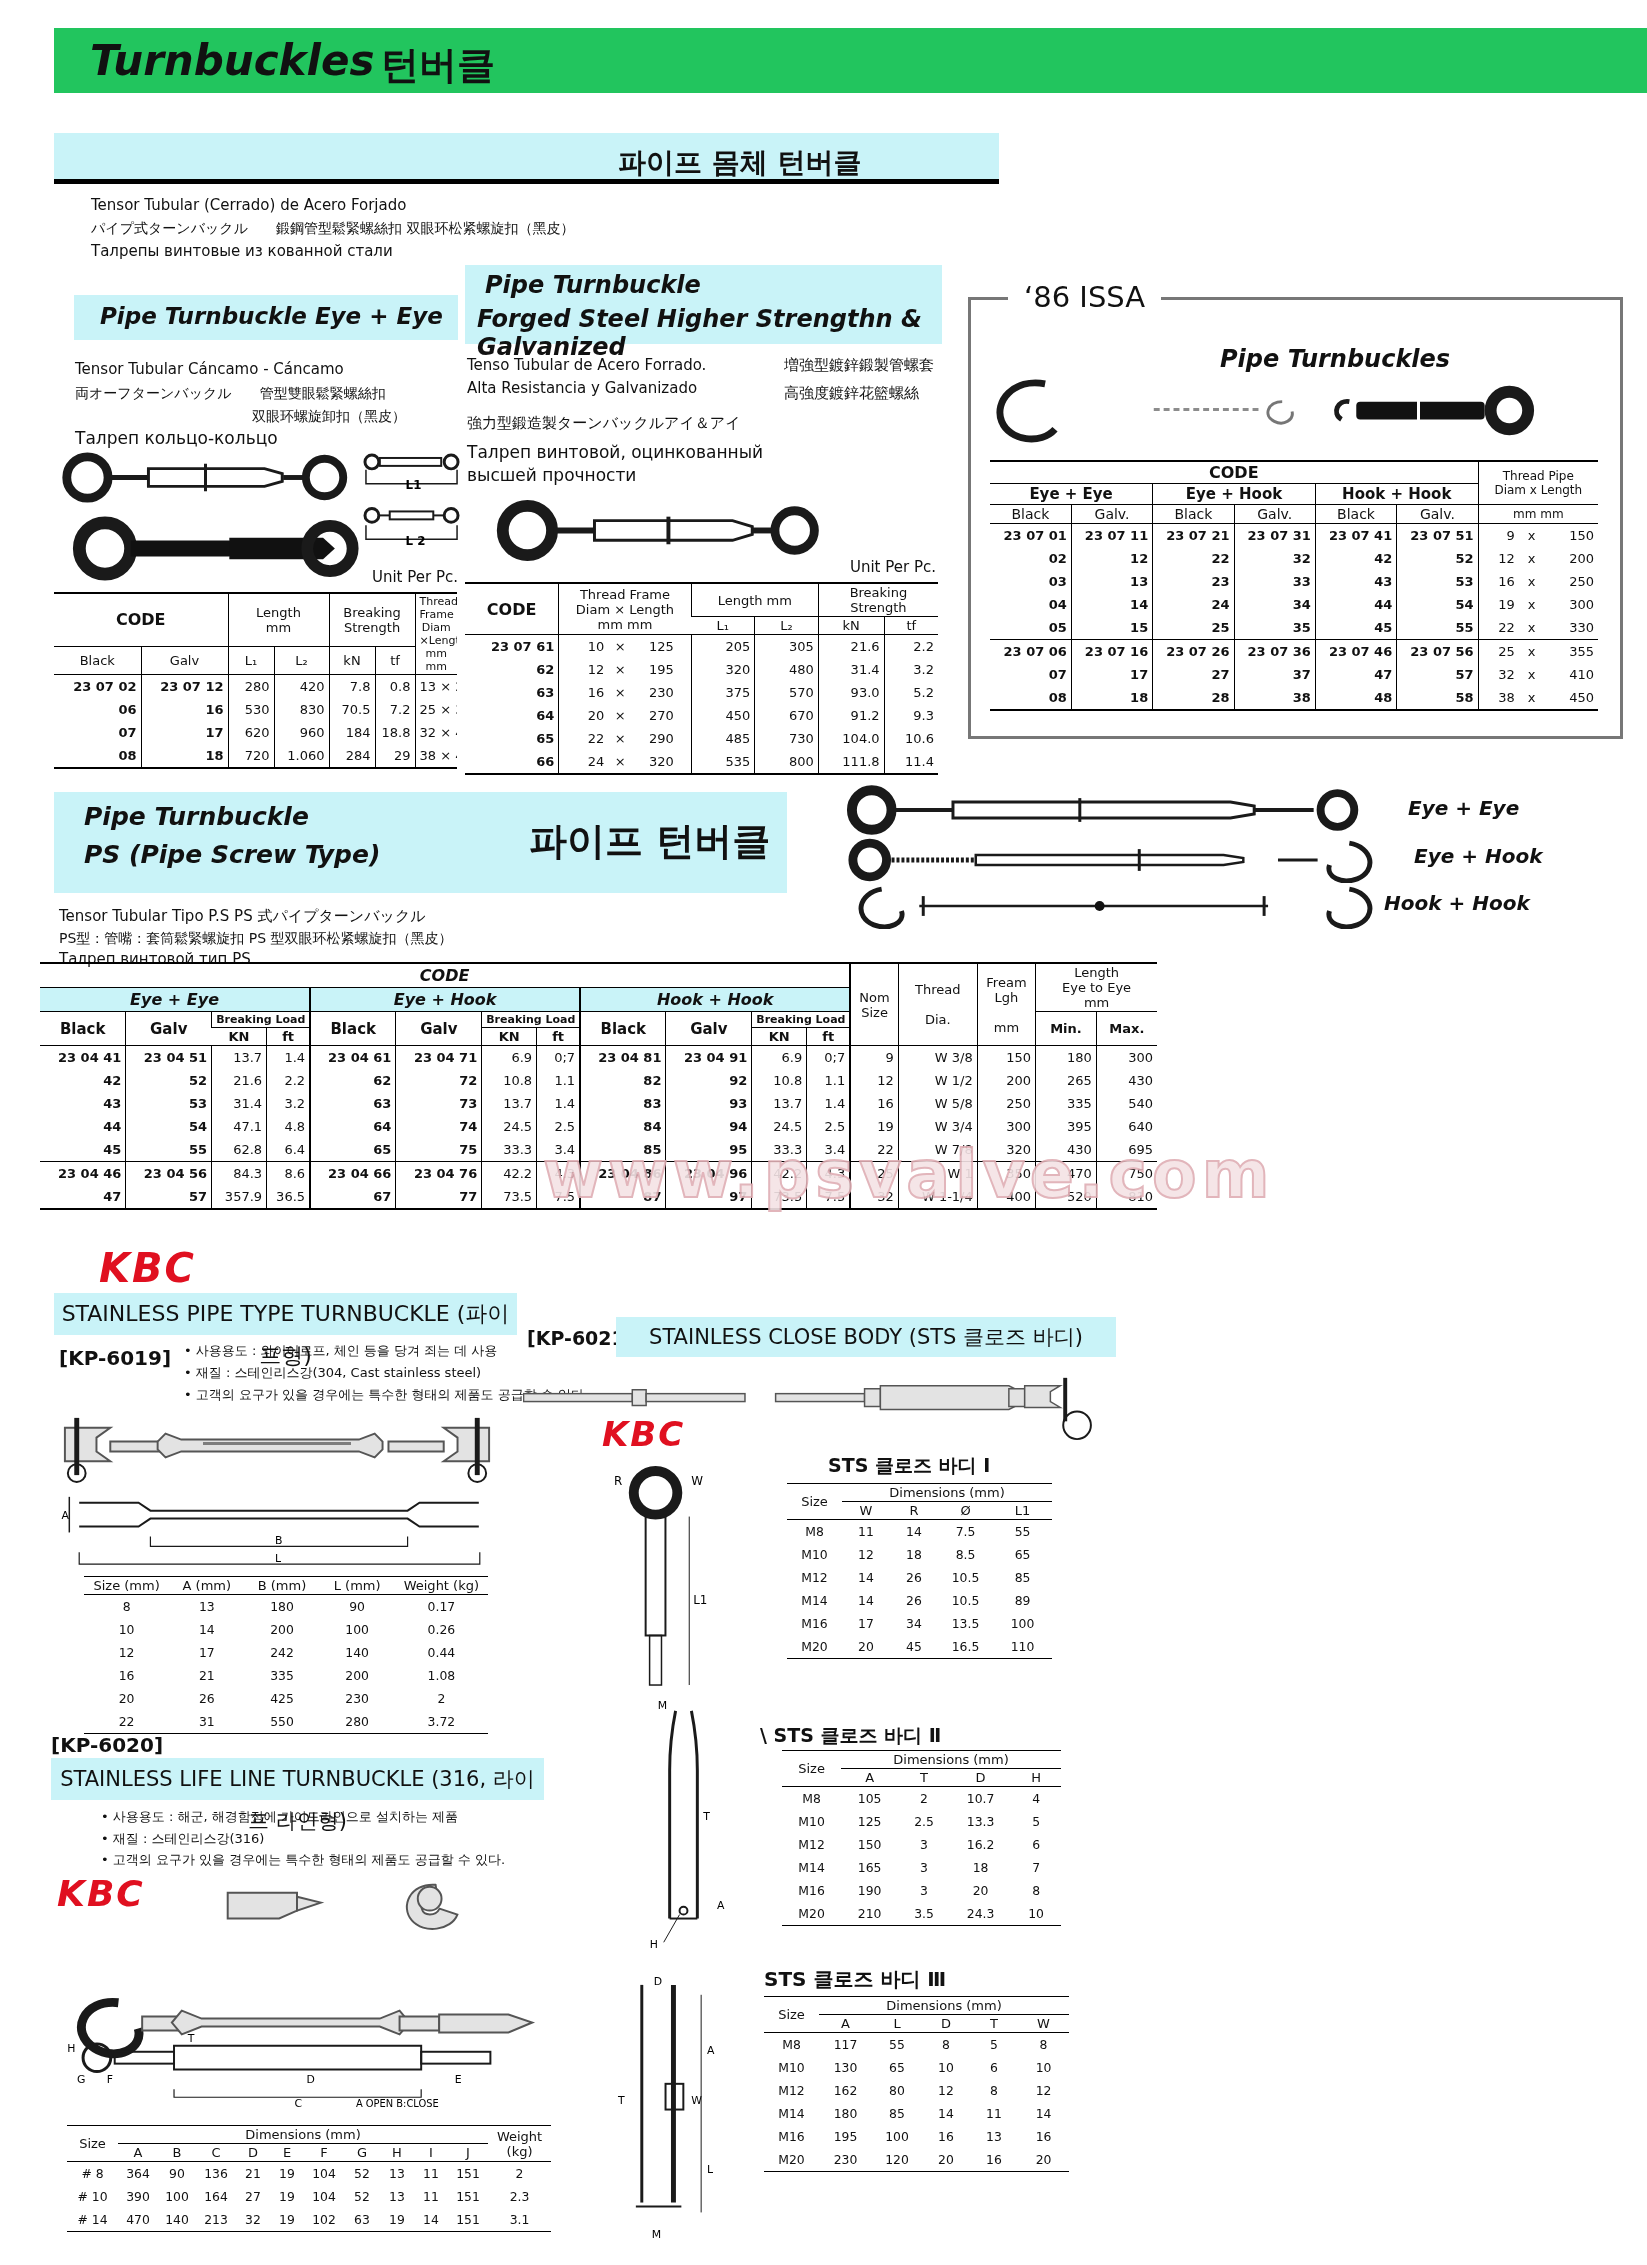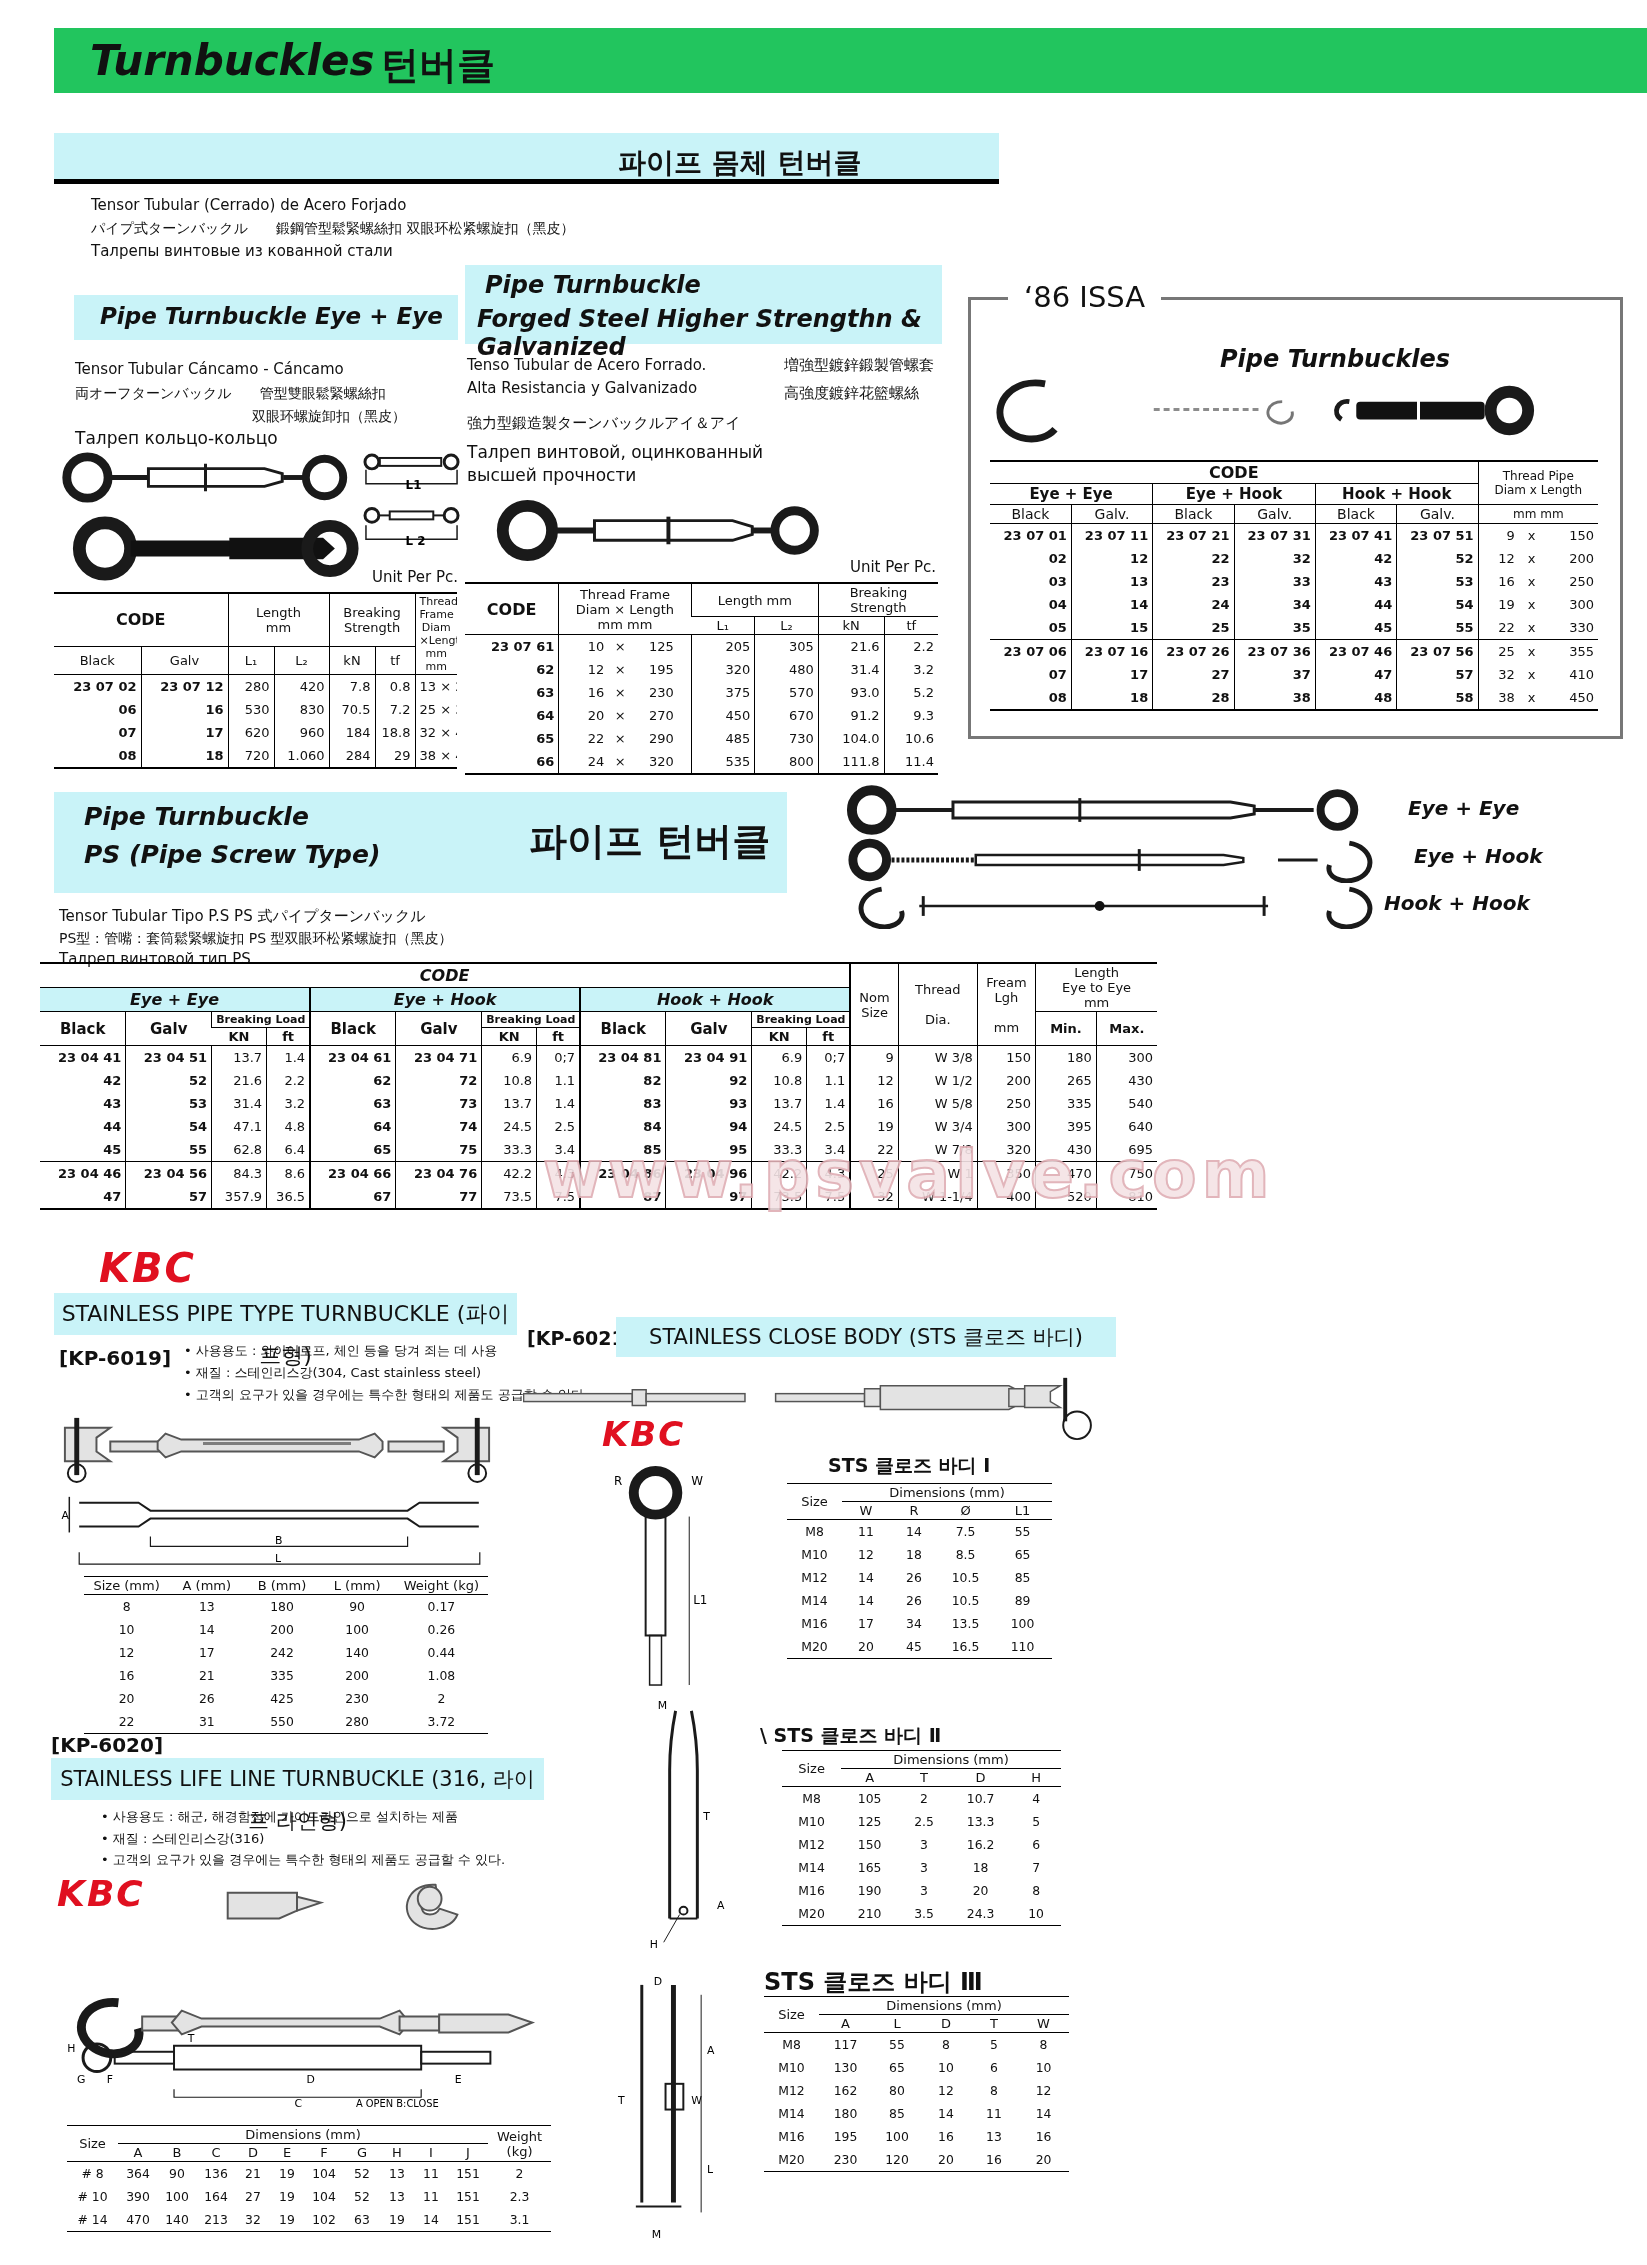--- a/index.html
+++ b/index.html
@@ -1082,21 +1082,21 @@
     <line class="ln" x1="24" y1="234" x2="70" y2="234" stroke-width="2"></line>
     <text x="42" y="10" font-size="11">D</text>
     <text x="6" y="130" font-size="11">T</text>
     <text x="80" y="130" font-size="11">W</text>
     <text x="96" y="80" font-size="11">A</text>
     <text x="96" y="200" font-size="11">L</text>
     <text x="40" y="266" font-size="11">M</text>
     <line class="ln" x1="90" y1="20" x2="90" y2="240" stroke-width="1"></line>
   </svg>
 </div>
-<div class="abs" style="left:764px;top:1966px;font-size:24px;font-weight:bold">STS 클로즈 바디 Ⅲ</div>
+<div class="abs" style="left:764px;top:1966px;font-size:20px;font-weight:bold">STS 클로즈 바디 Ⅲ</div>
 <table class="abs kt" style="left:764px;top:1996px;width:305px">
   <colgroup>
       <col style="width:55px">
       <col style="width:53px">
       <col style="width:50px">
       <col style="width:48px">
       <col style="width:48px">
       <col style="width:51px">
     </colgroup>
   <thead>

